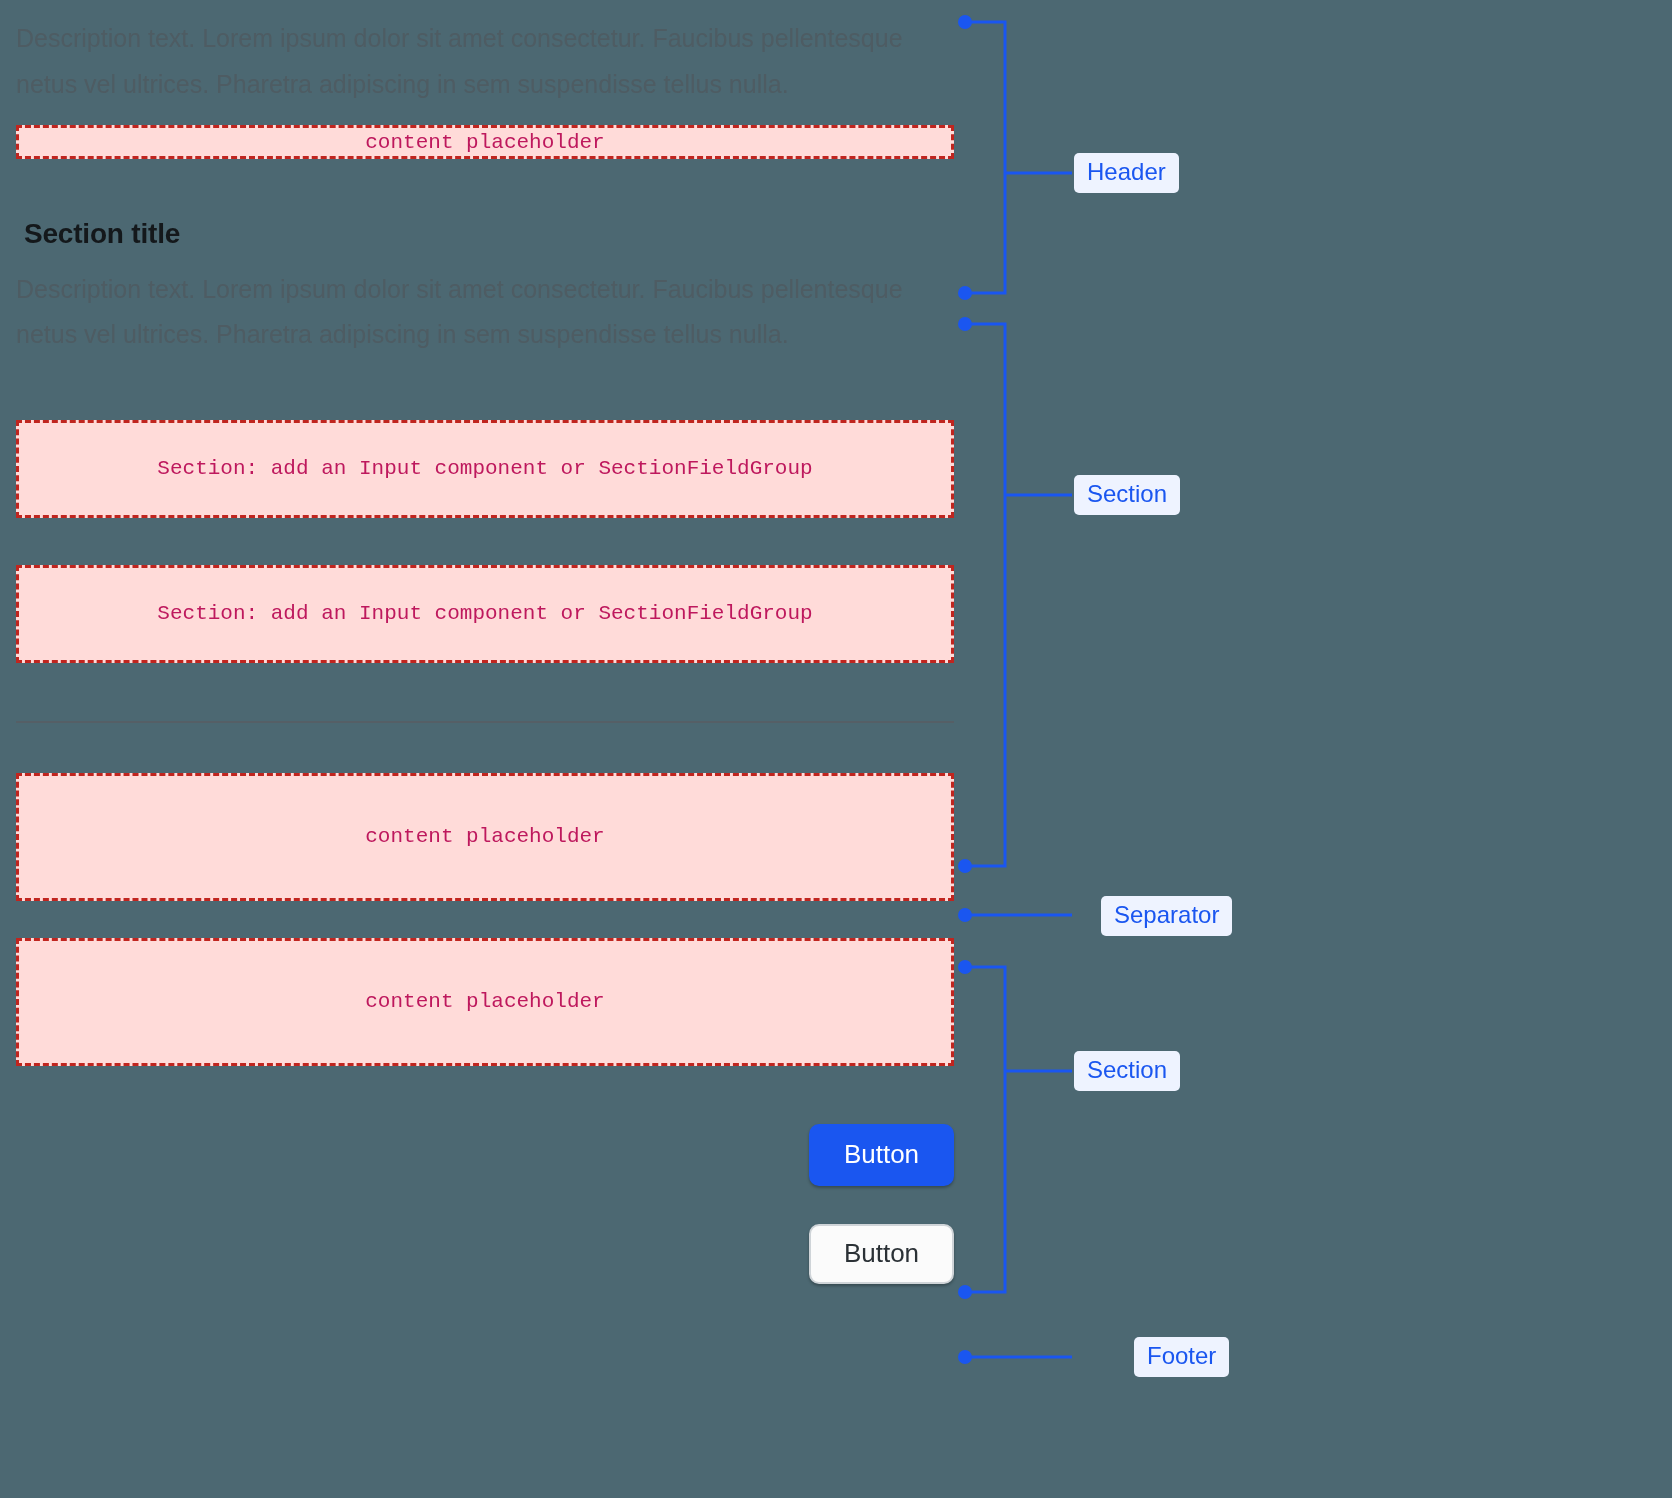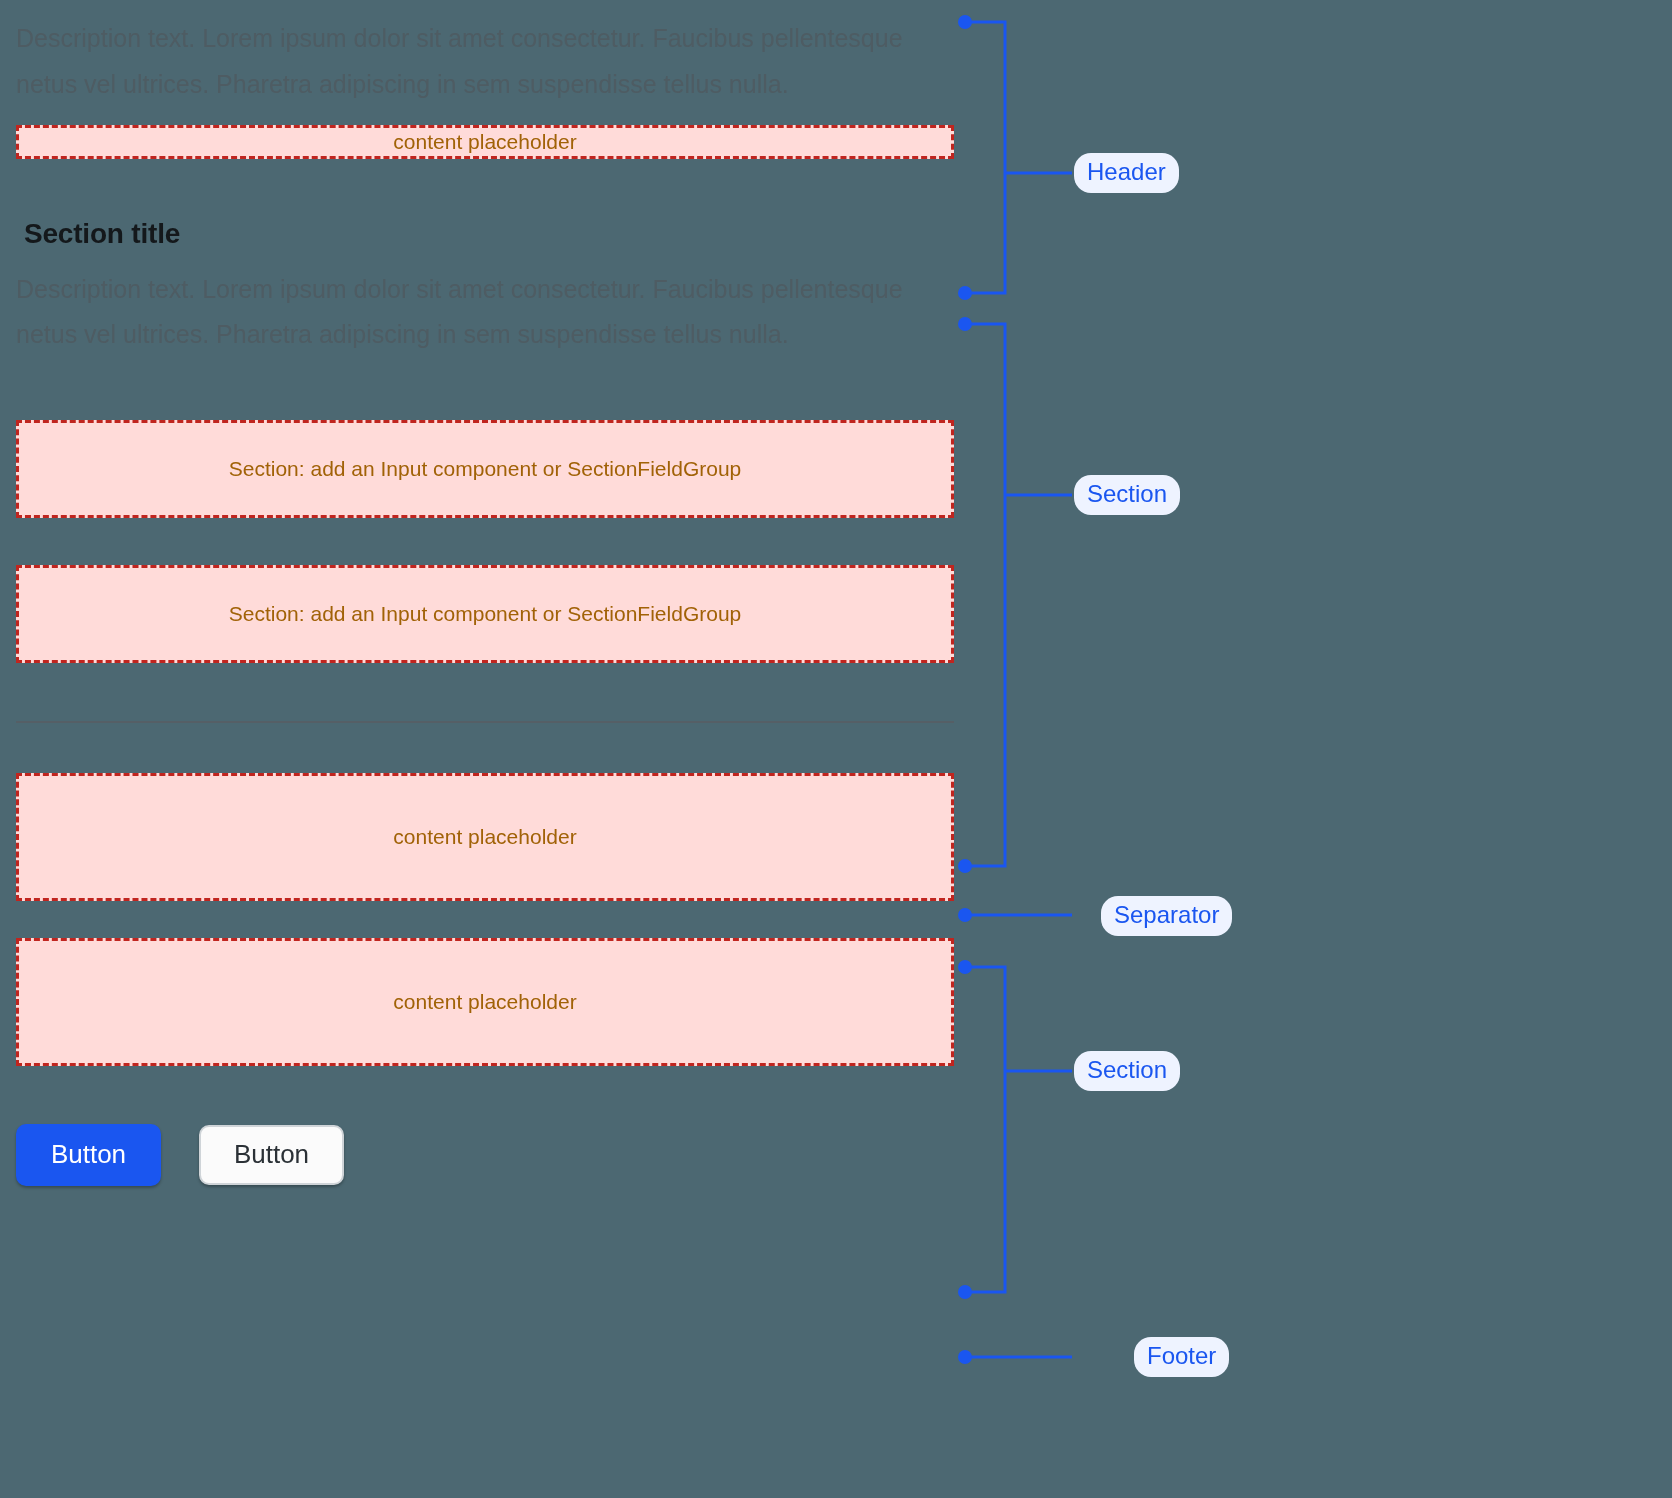--- a/index.html
+++ b/index.html
@@ -46,22 +46,22 @@
     color: #4e5c63;
     line-height: 1.82;
     margin: 16px 0 0 0;
     max-width: 912px;
   }
 
   
   .ph {
     border: 3px dashed #c0251f;
     background: #ffdbd9;
-    color: #a16207;
-    font-family: Liberation Sans, sans-serif;
+    color: #be185d;
+    font-family: Liberation Mono, monospace;
     font-size: 21px;
     display: flex;
     align-items: center;
     justify-content: center;
     box-sizing: border-box;
     text-align: center;
   }
   .ph-thin   { height: 34px;  margin-top: 18px; }
   .ph-tall   { height: 98px; }
   .ph-medium { height: 128px; }
@@ -69,22 +69,23 @@
   .separator {
     height: 2px;
     background: #555f66;
     border: 0;
     margin: 0;
   }
 
   
   .footer-row {
     display: flex;
-    align-items: center;
+    align-items: flex-end;
     gap: 38px;
+    flex-direction: column;
   }
   .btn {
     font-family: "Liberation Sans", sans-serif;
     font-size: 26px;
     border-radius: 10px;
     box-sizing: border-box;
     cursor: pointer;
     display: inline-flex;
     align-items: center;
     justify-content: center;
@@ -113,21 +114,21 @@
     width: 1672px; height: 1498px;
     pointer-events: none;
   }
   .anno-svg { position: absolute; left: 0; top: 0; }
 
   .anno-badge {
     position: absolute;
     background: #eef3ff;
     color: #1a56f0;
     font-size: 24px;
-    border-radius: 17px;
+    border-radius: 5px;
     padding: 5px 13px 7px 13px;
     white-space: nowrap;
     transform: translateY(-50%);
     pointer-events: auto;
   }
 </style>
 </head>
 <body>
 
 <div class="form-col">

